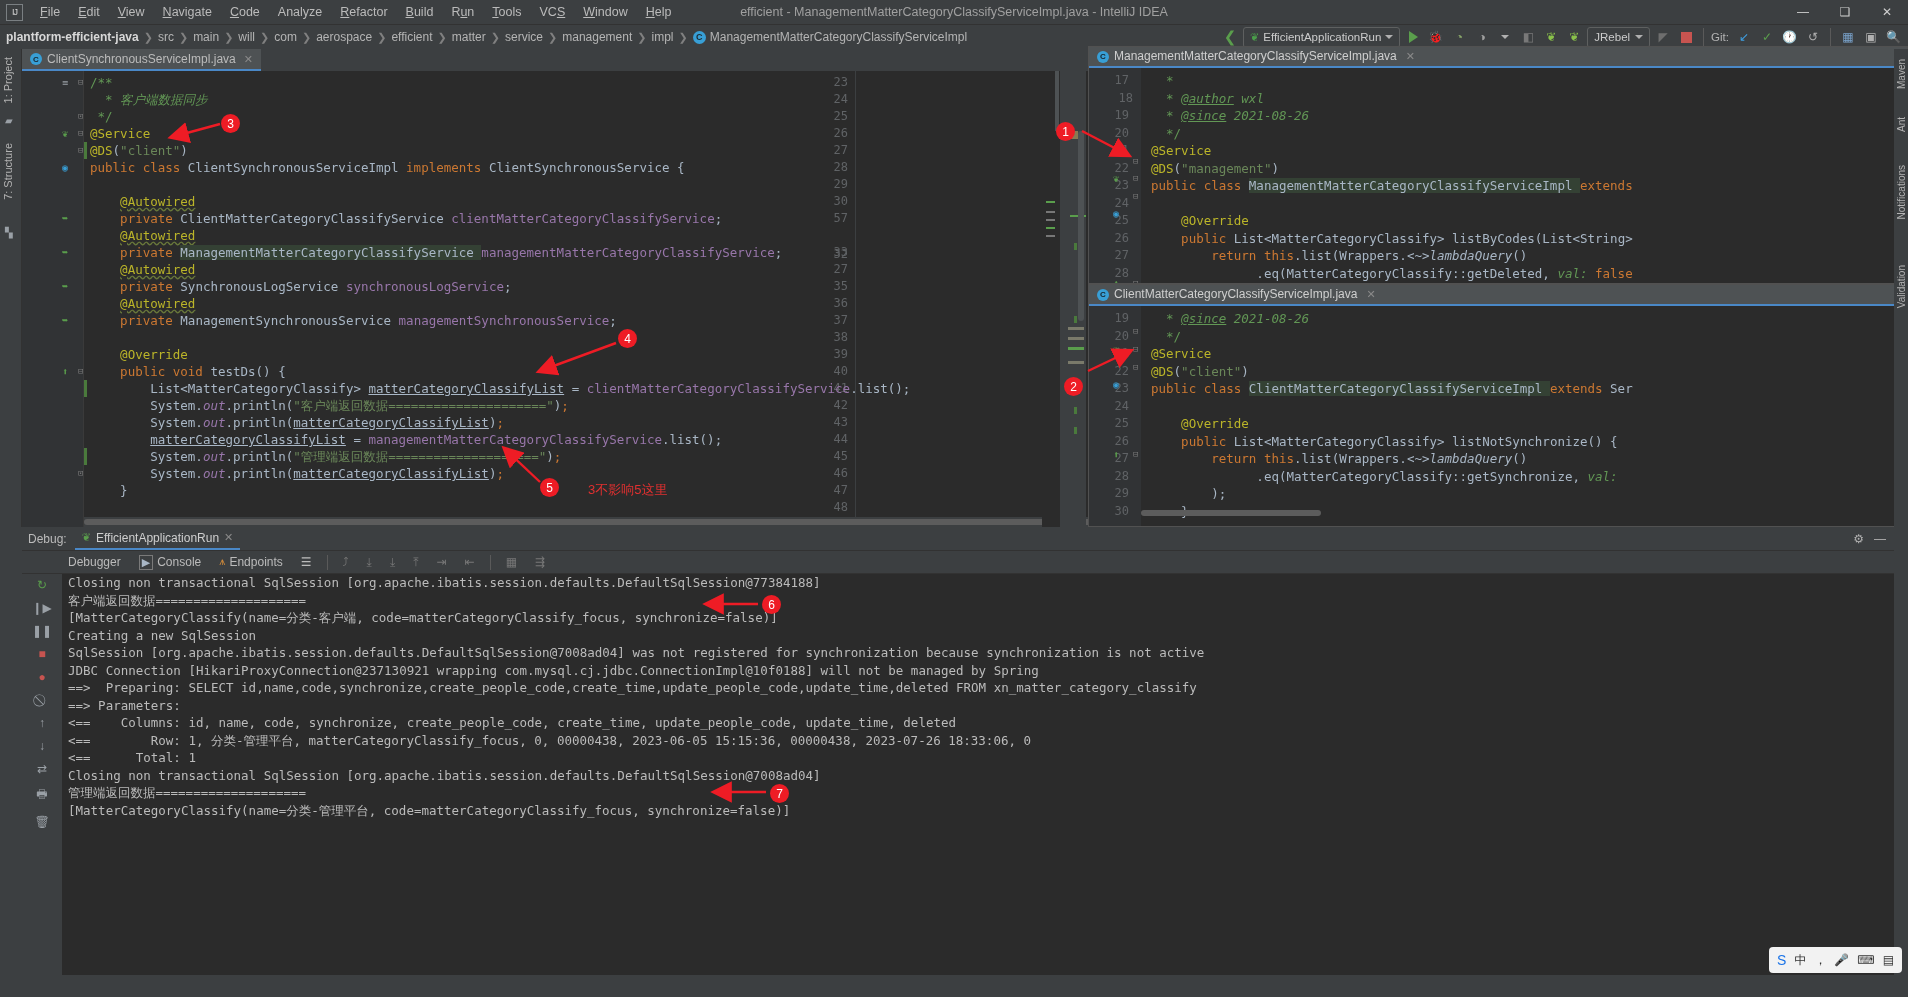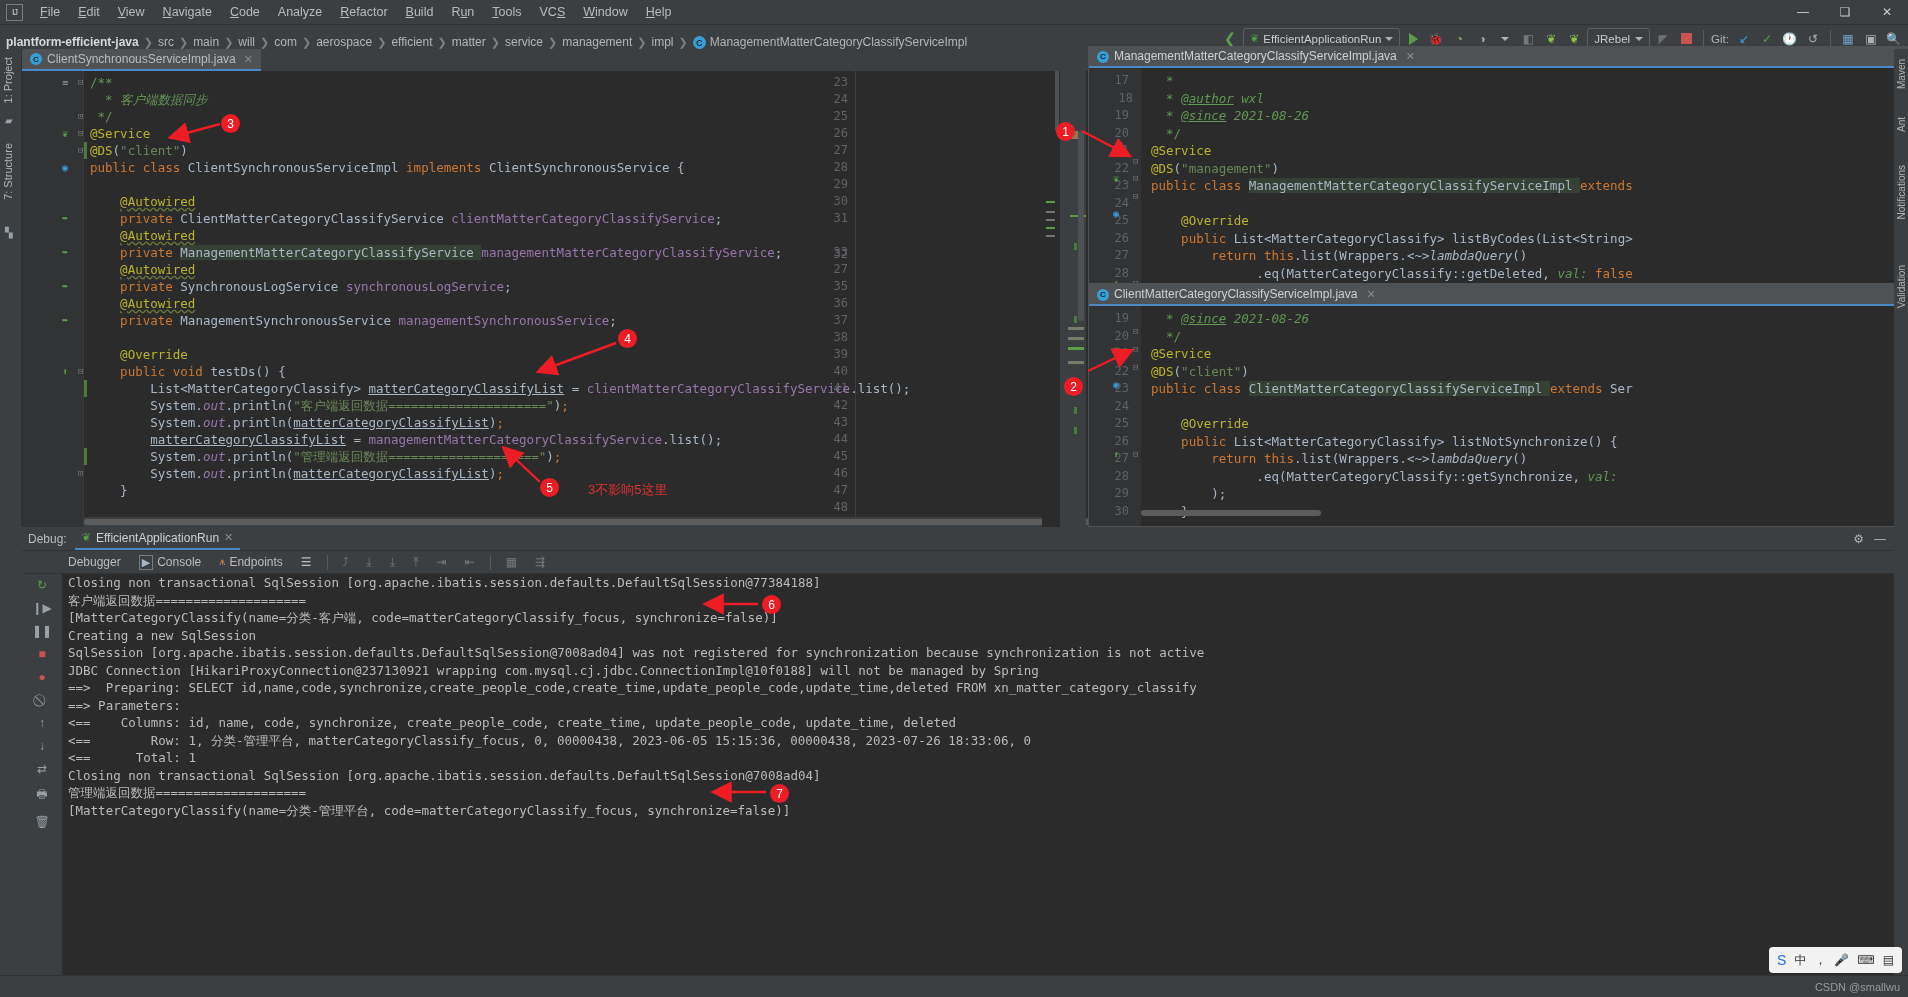--- a/index.html
+++ b/index.html
@@ -36,21 +36,21 @@
   .win-buttons {
     margin-left: auto; display: flex; align-items: center; gap: 0px; z-index: 3;
   }
   .win-btn {
     width: 42px; height: 25px; display: flex; align-items: center; justify-content: center;
     font-size: 12px; color: #cfcfcf;
   }
 
   
   .navbar {
-    height: 24px; background: #3c3f41; display: flex; align-items: flex-end;
+    height: 24px; background: #3c3f41; display: flex; align-items: center;
     padding-left: 6px; font-size: 12px; position: relative;
   }
   .crumb { color: #b4b4b4; white-space: nowrap; }
   .crumb.root { color: #d8d8d8; font-weight: bold; }
   .crumb-sep { color: #808080; margin: 0 5px; font-size: 11px; }
   .crumb-icon {
     width: 13px; height: 13px; border-radius: 50%; background: #389fd6;
     color: #1c2b33; font-size: 9px; display: inline-flex;
     align-items: center; justify-content: center; margin-right: 4px;
     font-weight: bold; vertical-align: -2px;
@@ -238,20 +238,21 @@
       <div class="menu-item"><u>C</u>ode</div>
       <div class="menu-item">Analyze</div>
       <div class="menu-item"><u>R</u>efactor</div>
       <div class="menu-item"><u>B</u>uild</div>
       <div class="menu-item">R<u>u</u>n</div>
       <div class="menu-item"><u>T</u>ools</div>
       <div class="menu-item">VC<u>S</u></div>
       <div class="menu-item"><u>W</u>indow</div>
       <div class="menu-item"><u>H</u>elp</div>
     </div>
+    <div class="win-title">efficient - ManagementMatterCategoryClassifyServiceImpl.java - IntelliJ IDEA</div>
     <div class="win-buttons">
       <div class="win-btn">—</div>
       <div class="win-btn">❑</div>
       <div class="win-btn close">✕</div>
     </div>
   </div>
 
   <div class="navbar">
     <span class="crumb root">plantform-efficient-java</span>
     <span class="crumb-sep">❯</span>
@@ -367,21 +368,21 @@
           <div class="lnum" style="top: 54px; right: 1046px;">26</div>
           <div class="code-line" style="top: 54px; left: 68px;"><span class="ann">@Service</span></div>
           <div class="lnum" style="top: 71px; right: 1046px;">27</div>
           <div class="code-line" style="top: 71px; left: 68px;"><span class="ann">@DS</span><span class="plain">(</span><span class="str">"client"</span><span class="plain">)</span></div>
           <div class="lnum" style="top: 88px; right: 1046px;">28</div>
           <div class="code-line" style="top: 88px; left: 68px;"><span class="kw">public class </span><span class="typ">ClientSynchronousServiceImpl </span><span class="kw">implements </span><span class="typ">ClientSynchronousService</span><span class="plain"> {</span></div>
           <div class="lnum" style="top: 105px; right: 1046px;">29</div>
           <div class="code-line" style="top: 105px; left: 68px;"></div>
           <div class="lnum" style="top: 122px; right: 1046px;">30</div>
           <div class="code-line" style="top: 122px; left: 68px;">    <span class="ann wavy">@Autowired</span></div>
-          <div class="lnum" style="top: 139px; right: 1046px;">31</div>
+          <div class="lnum" style="top: 139px; right: 1046px;">57</div>
           <div class="code-line" style="top: 139px; left: 68px;">    <span class="kw">private </span><span class="typ">ClientMatterCategoryClassifyService </span><span class="fld">clientMatterCategoryClassifyService</span><span class="plain">;</span></div>
           <div class="lnum" style="top: 156px; right: 1046px; margin-top: 19px;">32</div>
           <div class="code-line" style="top: 156px; left: 68px;">    <span class="ann wavy">@Autowired</span></div>
           <div class="lnum" style="top: 173px; right: 1046px;">33</div>
           <div class="code-line" style="top: 173px; left: 68px;">    <span class="kw">private </span><span class="typ hl-ident">ManagementMatterCategoryClassifyService </span><span class="fld">managementMatterCategoryClassifyService</span><span class="plain">;</span></div>
           <div class="lnum" style="top: 190px; right: 1046px;">27</div>
           <div class="code-line" style="top: 190px; left: 68px;">    <span class="ann wavy">@Autowired</span></div>
           <div class="lnum" style="top: 207px; right: 1046px;">35</div>
           <div class="code-line" style="top: 207px; left: 68px;">    <span class="kw">private </span><span class="typ">SynchronousLogService </span><span class="fld">synchronousLogService</span><span class="plain">;</span></div>
           <div class="lnum" style="top: 224px; right: 1046px;">36</div>
@@ -641,17 +642,14 @@
 
   <div class="ime-bar">
     <span style="color:#1a73e8;font-size:14px;">S</span>
     <span>中</span>
     <span>，</span>
     <span>🎤</span>
     <span>⌨</span>
     <span>▤</span>
   </div>
 
-  <div class="statusbar">
-    <div class="watermark">CSDN @smallwu</div>
-  </div>
 
 </div>
 
 </body></html>

